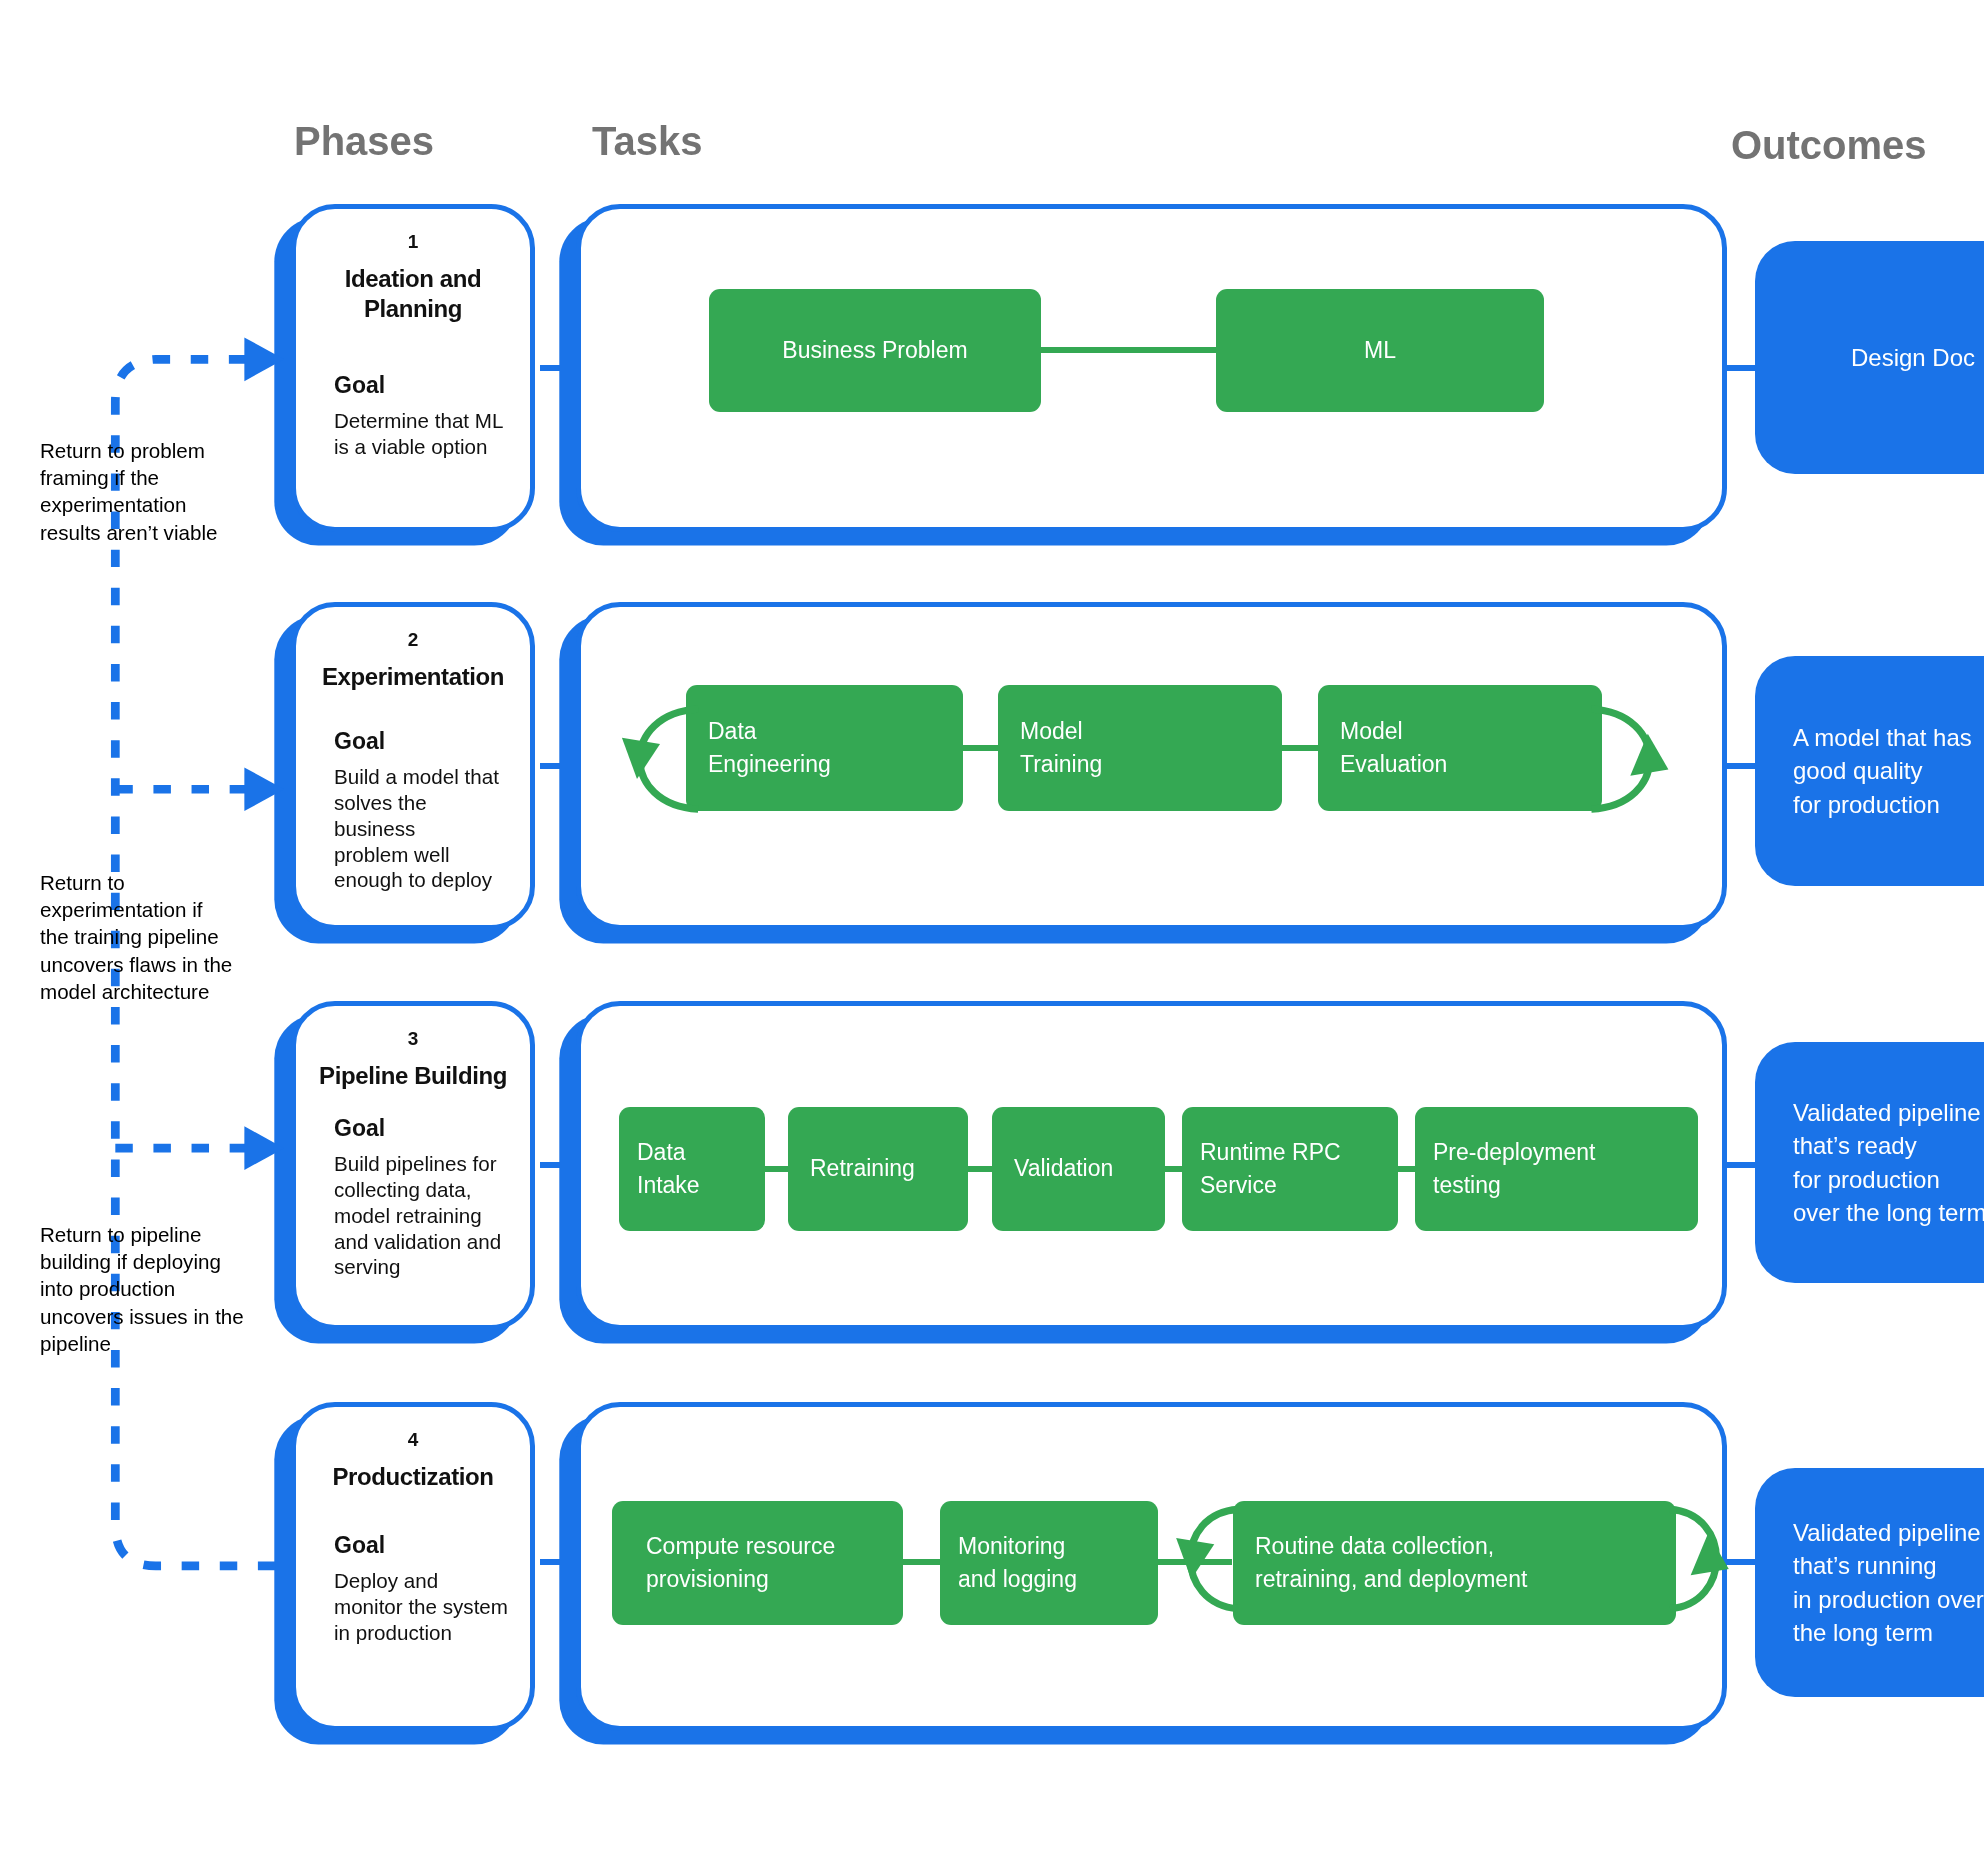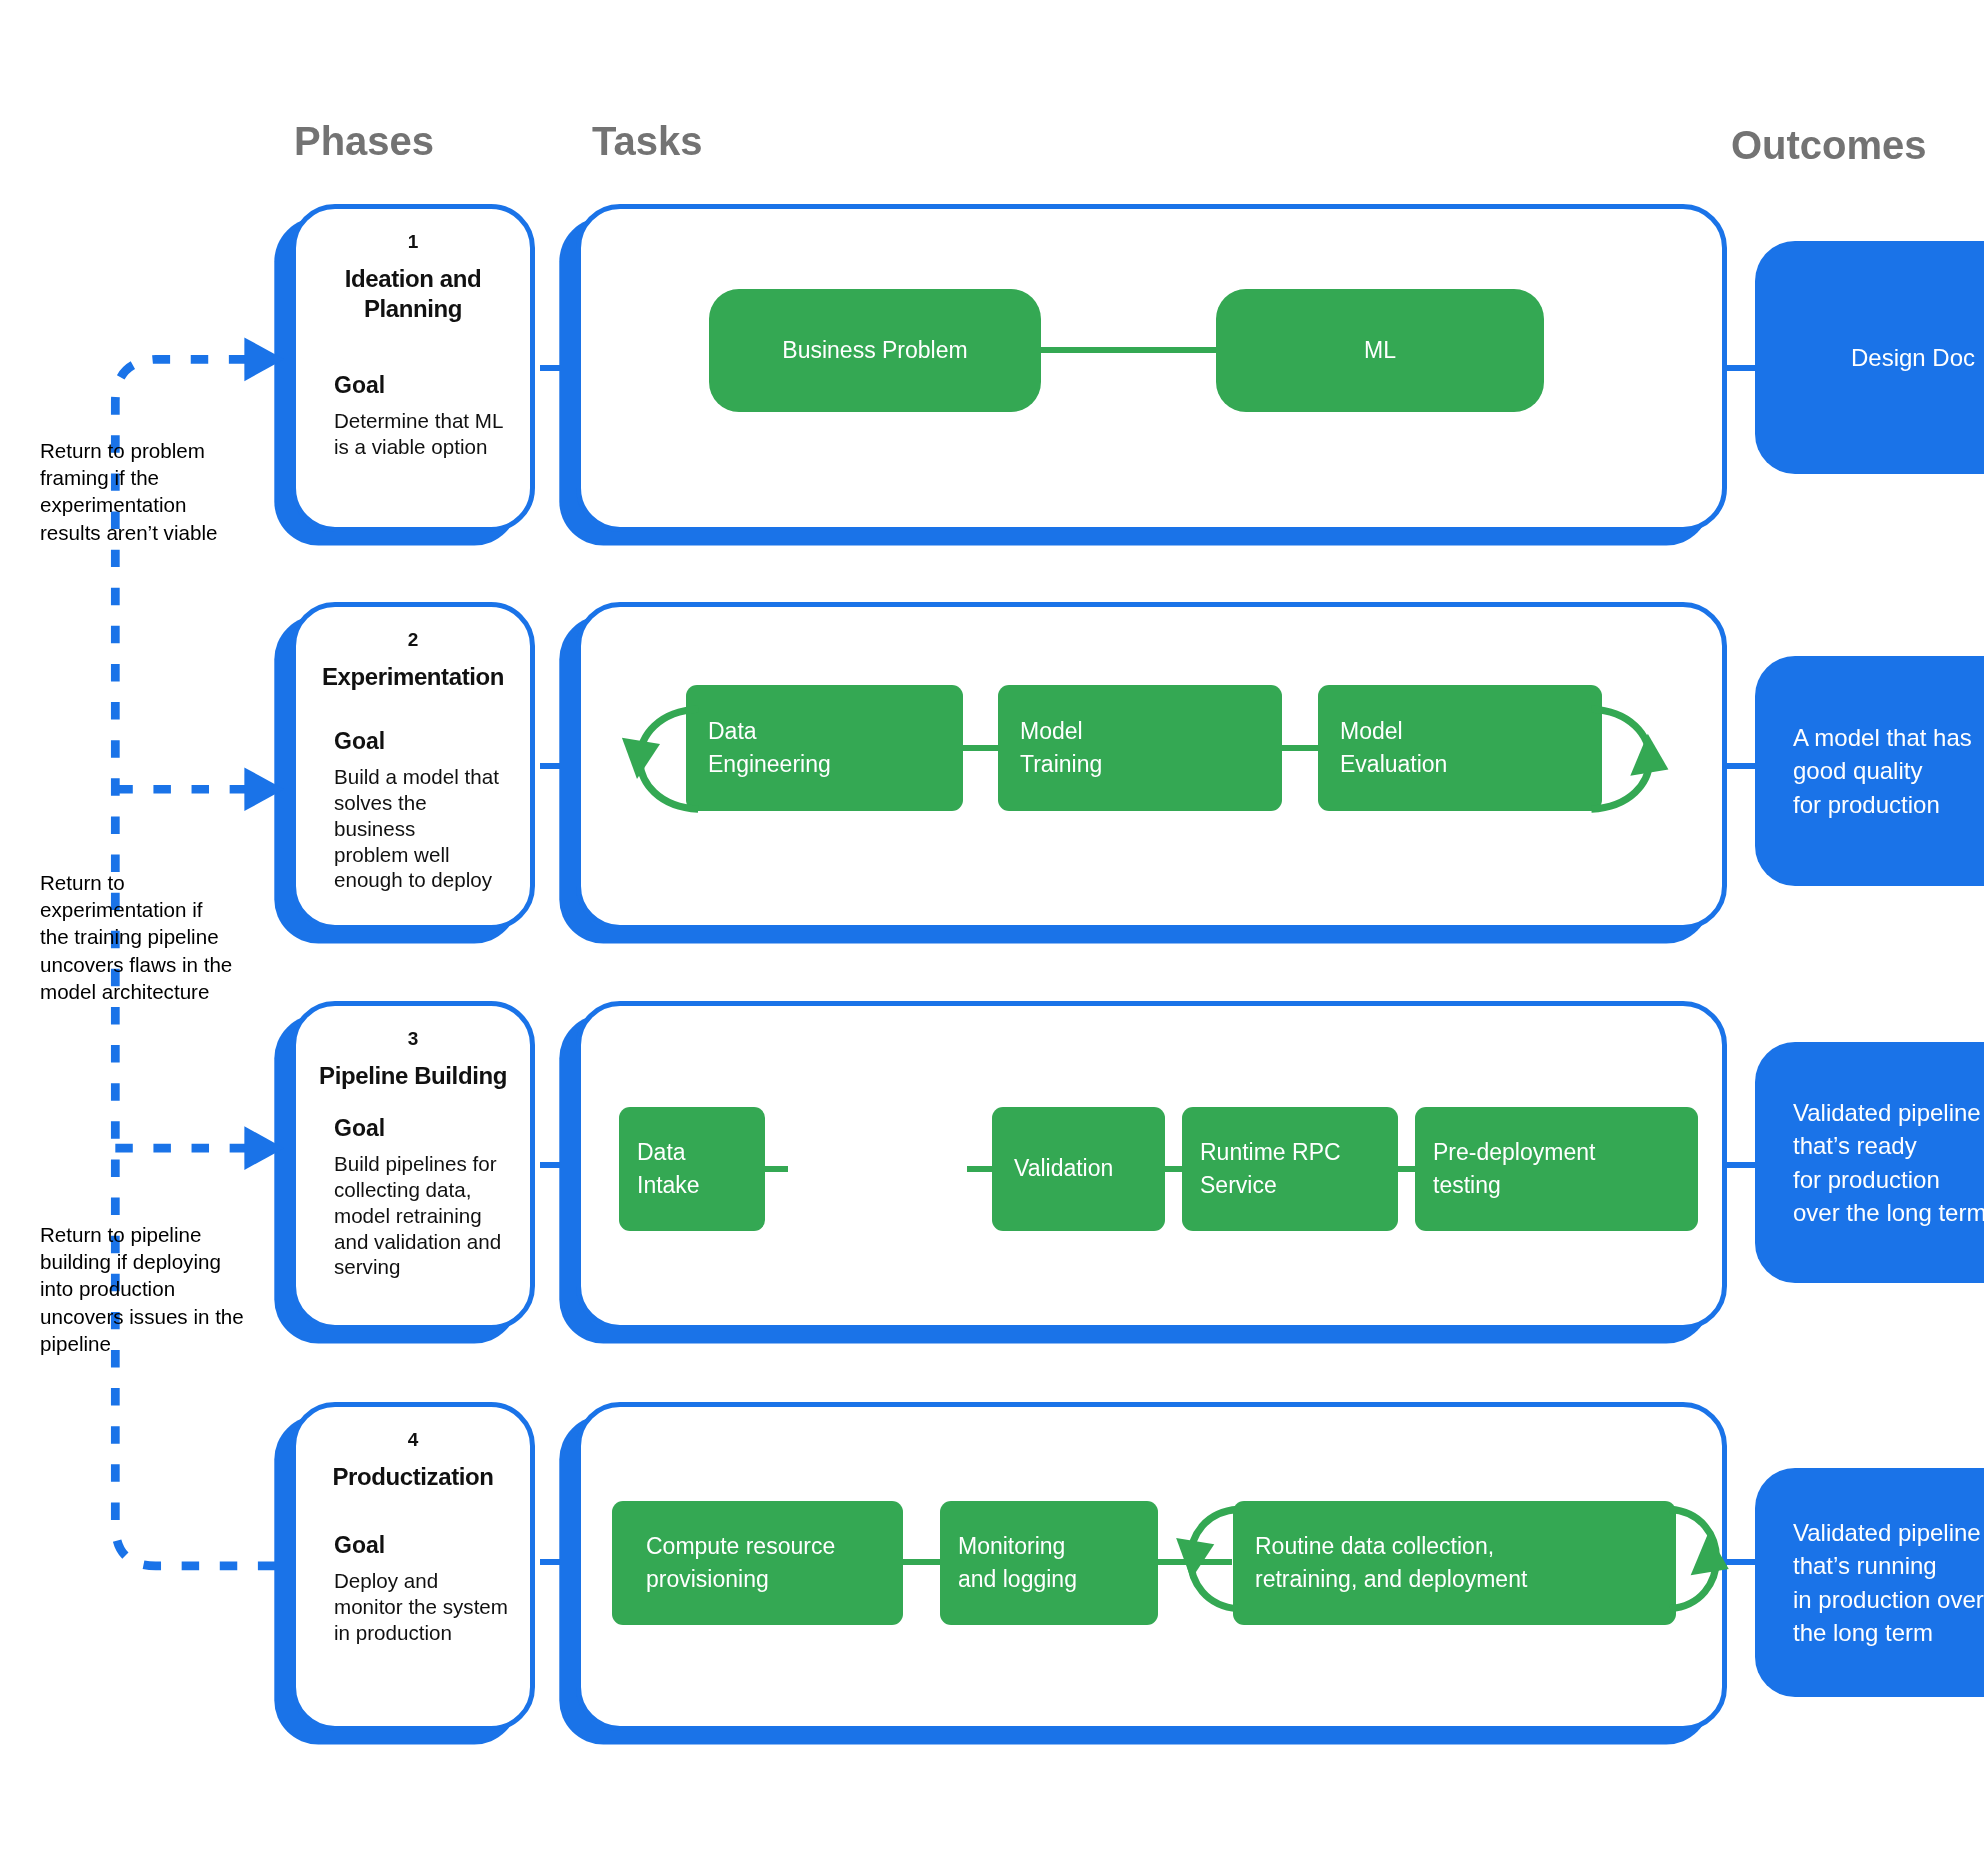--- a/index.html
+++ b/index.html
@@ -42,21 +42,21 @@
     box-shadow:-16.7px 13.5px 0 0 #1A73E8;box-sizing:border-box;
   }
   
   .task-box{
     position:absolute;z-index:2;
     background:#34A853;border-radius:11px;color:#fff;
     display:flex;align-items:center;
     font-size:23px;line-height:1.45;white-space:pre-line;
     padding:0 22px;box-sizing:border-box;
   }
-  .task-box.center{justify-content:center;padding:0 8px;border-radius:30px;}
+  .task-box.center{justify-content:center;padding:0 8px;}
   
   .outcome-box{
     position:absolute;width:316px;z-index:1;
     background:#1A73E8;border-radius:40px;color:#fff;
     display:flex;align-items:center;
     font-size:24px;line-height:1.38;white-space:pre-line;
     padding:0 16px 0 38px;box-sizing:border-box;
   }
   .outcome-box.center{justify-content:center;text-align:center;padding:0 12px;}
   
@@ -149,20 +149,21 @@
 
   <div class="task-box" style="left:686px;top:685px;width:277px;height:126px">Data
 Engineering</div>
   <div class="task-box" style="left:998px;top:685px;width:284px;height:126px">Model
 Training</div>
   <div class="task-box" style="left:1318px;top:685px;width:284px;height:126px">Model
 Evaluation</div>
 
   <div class="task-box" style="left:619px;top:1107px;width:146px;height:124px;padding:0 18px">Data
 Intake</div>
+  <div class="task-box" style="left:788px;top:1107px;width:180px;height:124px">Retraining</div>
   <div class="task-box" style="left:992px;top:1107px;width:173px;height:124px">Validation</div>
   <div class="task-box" style="left:1182px;top:1107px;width:216px;height:124px;padding:0 18px">Runtime RPC
 Service</div>
   <div class="task-box" style="left:1415px;top:1107px;width:283px;height:124px;padding:0 18px">Pre-deployment
 testing</div>
 
   <div class="task-box" style="left:612px;top:1501px;width:291px;height:124px;padding:0 34px">Compute resource
 provisioning</div>
   <div class="task-box" style="left:940px;top:1501px;width:218px;height:124px;padding:0 18px">Monitoring
 and logging</div>

